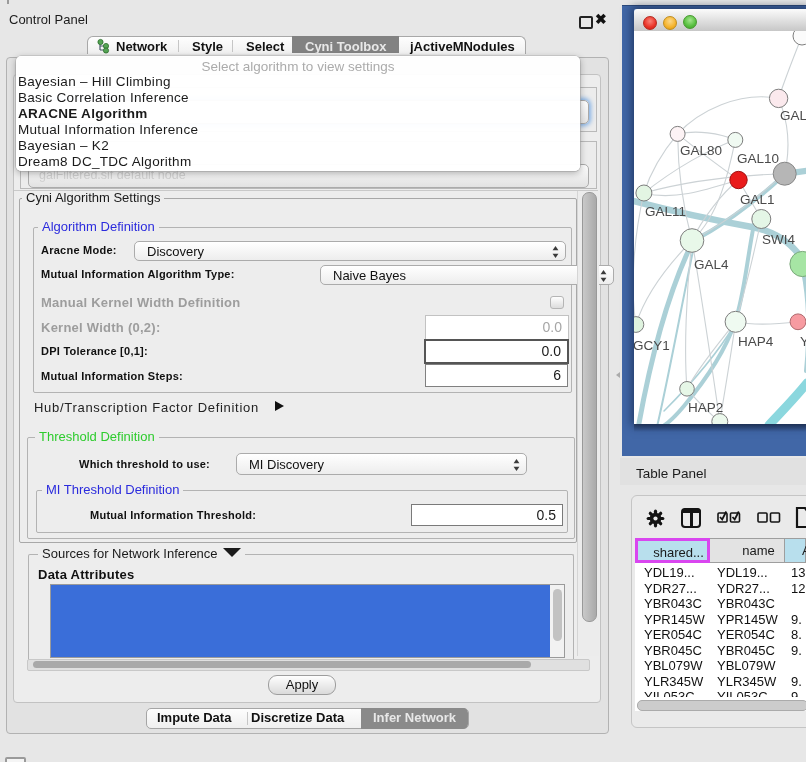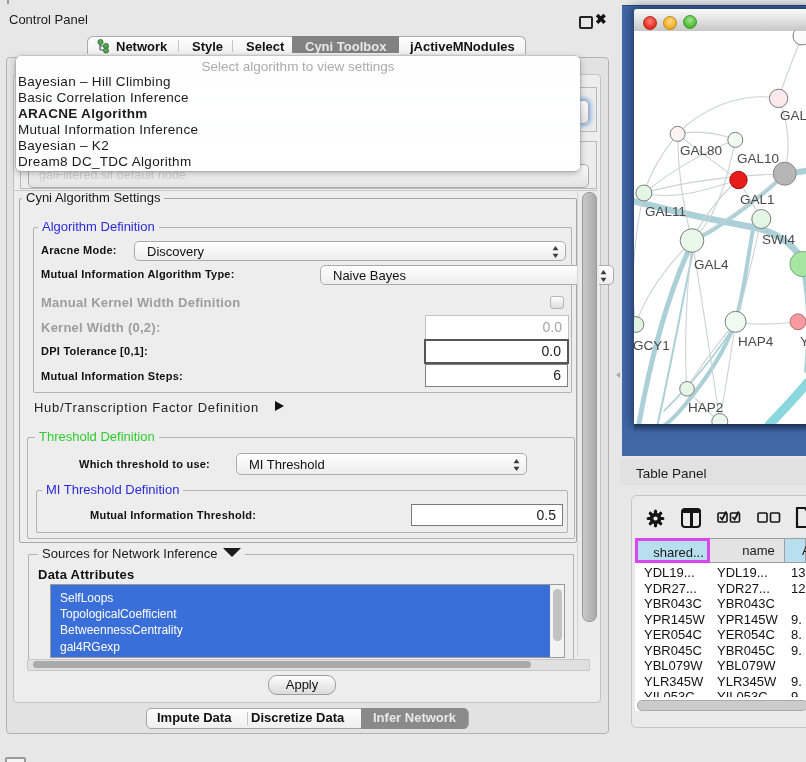--- a/index.html
+++ b/index.html
@@ -81,40 +81,39 @@
 <div class="abs lbl" style="left:41px;top:370px;">Mutual Information Steps:</div>
 <div class="abs fld" style="left:425px;top:364px;width:135px;height:21px;border:1.5px solid #808080;line-height:21px;padding-right:6px;">6</div>
 
 <div class="abs" style="left:34px;top:400px;font-size:13px;letter-spacing:0.7px;color:#222;">Hub/Transcription Factor Definition</div>
 <div class="abs" style="left:275px;top:401px;width:0;height:0;border-left:9px solid #111;border-top:5.5px solid transparent;border-bottom:5.5px solid transparent;"></div>
 
 <div class="abs grp" style="left:27px;top:437px;width:546px;height:100px;border-color:#b3b3b3;"></div>
 <div class="abs gt" style="left:35px;top:430px;color:#2ecc2e;">Threshold Definition</div>
 <div class="abs lbl" style="left:79px;top:458px;">Which threshold to use:</div>
 <div class="abs combo" style="left:236px;top:453px;width:289px;height:20px;">
-  <div class="ct">MI Threshold</div>
+  <div class="ct">MI Discovery</div>
   <svg style="position:absolute;right:6px;top:4.5px;" width="7" height="12">
       <path d="M3.5 0 L6.4 4.2 L0.6 4.2 Z" fill="#3a3a3a"></path>
       <path d="M3.5 12 L6.4 7.8 L0.6 7.8 Z" fill="#3a3a3a"></path>
     </svg>
 </div>
 <div class="abs grp" style="left:36px;top:490px;width:530px;height:41px;border-color:#b3b3b3;"></div>
 <div class="abs gt" style="left:42px;top:483px;color:#2b2bdd;">MI Threshold Definition</div>
 <div class="abs lbl" style="left:43px;top:509px;padding-left:47px;">Mutual Information Threshold:</div>
 <div class="abs fld" style="left:411px;top:504px;width:144px;height:20px;border:1.5px solid #7a7a7a;line-height:20px;padding-right:6px;">0.5</div>
 
 <div class="abs grp" style="left:28px;top:554px;width:544px;height:106px;border-bottom:none;border-color:#b3b3b3;"></div>
 <div class="abs gt" style="left:38px;top:547px;color:#1a1a1a;">Sources for Network Inference <svg width="18" height="9" style="margin-left:2px;vertical-align:1px;">
       <path d="M0 0 H18 L9 9 Z" fill="#1a1a1a"></path>
     </svg></div>
 <div class="abs lbl" style="left:38px;top:567px;font-size:13px;">Data Attributes</div>
 <div class="abs" style="left:50px;top:584px;width:513px;height:72px;background:#3a6ed9;border:1px solid #9a9a9a;overflow:hidden;">
   <div style="position:absolute;right:0;top:0;width:14px;height:72px;background:#f2f2f2;"></div>
   <div style="position:absolute;right:2px;top:4px;width:9px;height:52px;background:#c2c2c2;border-radius:5px;"></div>
-  <div style="position:absolute;left:9px;top:5px;font-size:12px;color:#fff;line-height:16.2px;">SelfLoops<br>TopologicalCoefficient<br>BetweennessCentrality<br>gal4RGexp</div>
 </div>
 
 <div class="abs" style="left:27px;top:659px;width:561px;height:10px;background:#e0e0e0;border:1px solid #c8c8c8;border-radius:2px;"></div>
 <div class="abs" style="left:33px;top:661px;width:498px;height:7px;background:#a9a9a9;border-radius:4px;"></div>
 
 <div class="abs" style="left:577px;top:191px;width:21px;height:465px;background:#ececec;border-left:1px solid #d5d5d5;"></div>
 <div class="abs" style="left:582px;top:192px;width:13px;height:428px;background:linear-gradient(90deg,#c9c9c9,#aaaaaa);border:1px solid #999;border-radius:7px;"></div>
 
 <div class="abs" style="left:268px;top:675px;width:66px;height:18px;border:1px solid #9d9d9d;border-radius:9px;background:linear-gradient(#fefefe,#dadada);text-align:center;font-size:13px;color:#111;line-height:18px;">Apply</div>
 

